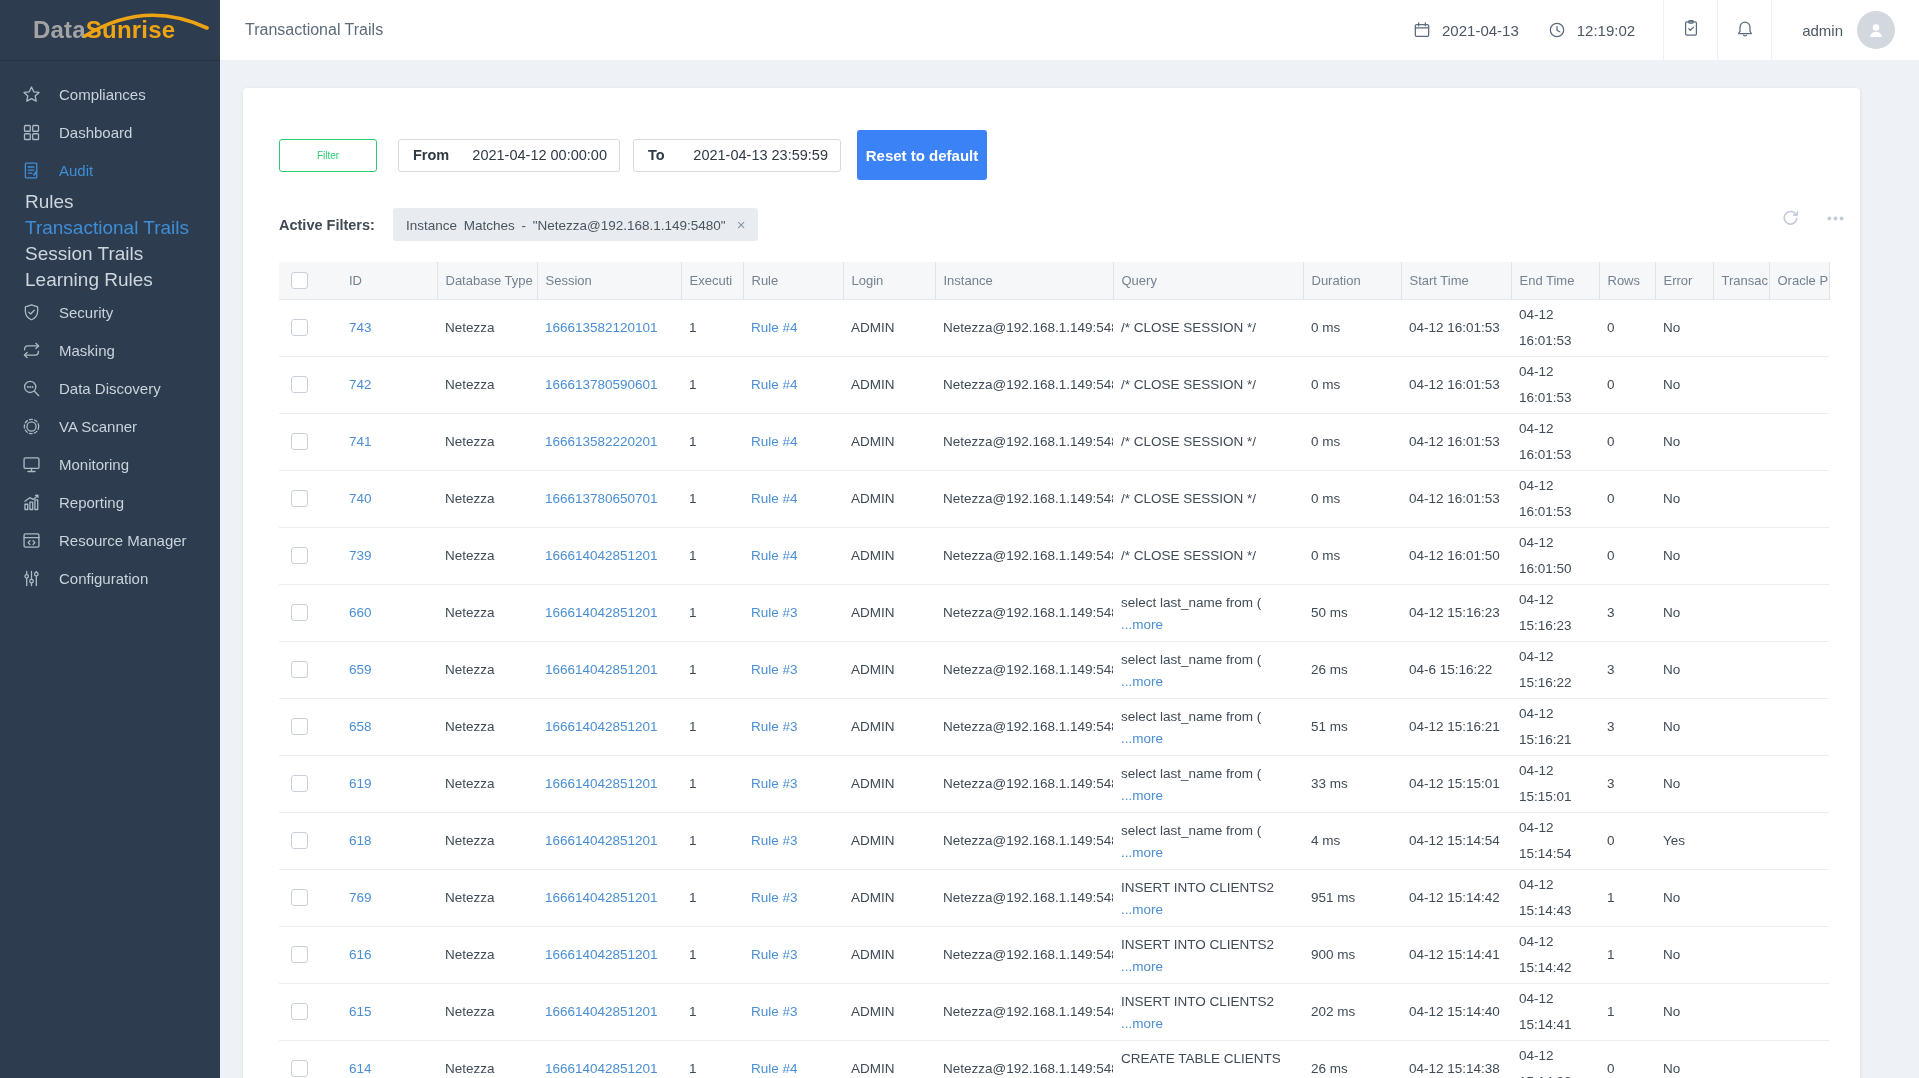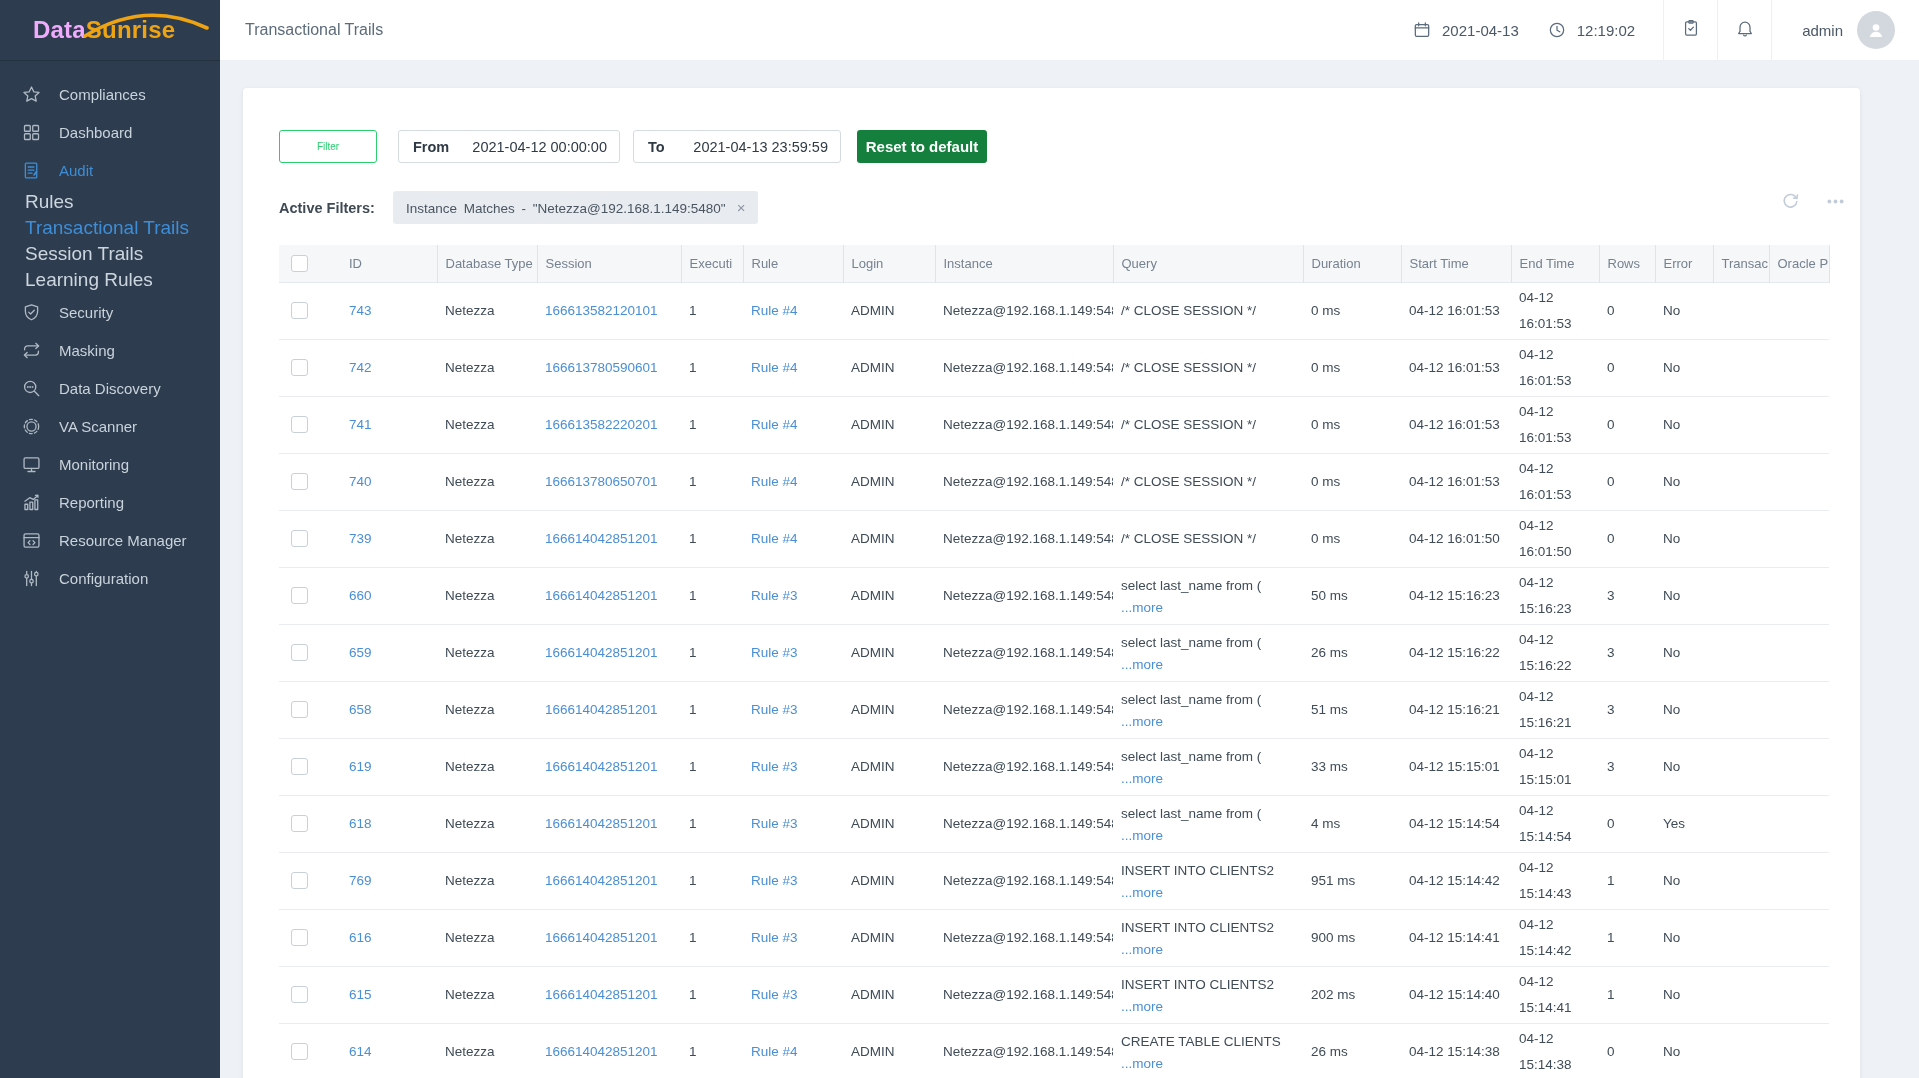--- a/index.html
+++ b/index.html
@@ -3,21 +3,21 @@
 <meta charset="utf-8">
 <style>
   * { margin:0; padding:0; box-sizing:border-box; }
   html,body { width:1919px; height:1078px; overflow:hidden; }
   body { font-family:"Liberation Sans", sans-serif; background:#eef1f5; position:relative; color:#3f4b57; }
 
   
   .sidebar { position:absolute; left:0; top:0; width:220px; height:1078px; background:#2d3c4e; z-index:5; }
   .logo-area { height:61px; display:flex; align-items:center; padding-left:33px; border-bottom:1px solid #253341; position:relative; }
   .logo-text { font-size:24px; font-weight:bold; letter-spacing:.2px; position:relative; }
-  .logo-data { color:#f0abfc; }
+  .logo-data { color:#a3a3a3; }
   .logo-sunrise { color:#eea412; }
   .logo-arc { position:absolute; left:48px; top:-9px; width:130px; height:32px; pointer-events:none; }
   .nav { padding-top:14px; }
   .nav-item { height:38px; display:flex; align-items:center; padding-left:21px; color:#c9d3dc; font-size:15px; cursor:pointer; }
   .nav-item .nicon { width:21px; height:21px; margin-right:17px; flex:none; display:flex; align-items:center; justify-content:center; color:#aeb9c4; }
   .nav-item.active, .nav-item.active .nicon { color:#3e8ed7; }
   .sub-item { height:26px; display:flex; align-items:center; padding-left:25px; color:#cdd6de; font-size:19px; cursor:pointer; }
   .sub-item.active { color:#3e8ed7; }
   .nicon svg { width:21px; height:21px; stroke:currentColor; fill:none; stroke-width:1.5; stroke-linecap:round; stroke-linejoin:round; }
 
@@ -42,21 +42,21 @@
           box-shadow:0 1px 4px rgba(31,45,61,.08); padding:0 36px; overflow:hidden; }
 
   .filter-row { margin-top:42px; display:flex; align-items:center; }
   .btn-filter { width:98px; height:33px; border:1px solid #2bcd70; border-radius:3px; background:#fff; color:#2bcd70;
                 font-size:10px; display:flex; align-items:center; justify-content:center; cursor:pointer; font-family:inherit; }
   .date-box { height:33px; border:1px solid #d6dbe0; border-radius:3px; display:flex; align-items:center; cursor:pointer; background:#fff; }
   .date-box.from { width:222px; margin-left:21px; }
   .date-box.to   { width:208px; margin-left:13px; }
   .date-box .lbl { font-weight:bold; font-size:14.5px; color:#2f3a45; padding-left:14px; }
   .date-box .val { margin-left:auto; font-size:14.5px; color:#2f3a45; padding-right:12px; }
-  .btn-reset { width:130px; height:33px; margin-left:16px; background:#15803d; border:none; border-radius:3px; color:#fff;
+  .btn-reset { width:130px; height:50px; margin-left:16px; background:#3b82f6; border:none; border-radius:3px; color:#fff;
                font-size:15px; font-weight:bold; display:flex; align-items:center; justify-content:center; cursor:pointer; font-family:inherit; }
 
   .active-row { margin-top:28px; display:flex; align-items:center; position:relative; }
   .active-label { font-size:14.5px; font-weight:bold; color:#3f4a55; }
   .filter-tag { margin-left:18px; background:#e8ecf1; border-radius:3px; padding:8px 13px; font-size:13.5px; color:#4a5560;
                 display:flex; align-items:flex-end; word-spacing:3px; }
   .tag-close { margin-left:11px; color:#8a95a1; font-size:15px; cursor:pointer; word-spacing:0; }
   .row-tools { position:absolute; right:-22px; top:0; display:flex; align-items:center; }
   .tool { cursor:pointer; display:flex; margin-left:24px; }
   .tool svg { width:21px; height:21px; }
@@ -495,21 +495,21 @@
               <td><a class="cell-link">166614042851201</a></td>
               <td>1</td>
               <td><a class="cell-link">Rule #3</a></td>
               <td>ADMIN</td>
               <td>Netezza@192.168.1.149:5480</td>
               <td class="query-cell">
                 <div class="qtext">select last_name from (</div>
                 <a class="cell-link more">...more</a>
               </td>
               <td>26 ms</td>
-              <td>04-12 15:16:22</td>
+              <td>04-6 15:16:22</td>
               <td class="two-line">
                 <div>04-12</div>
                 <div>15:16:22</div>
               </td>
               <td>3</td>
               <td>No</td>
               <td></td>
               <td></td>
             </tr>
             <tr>

